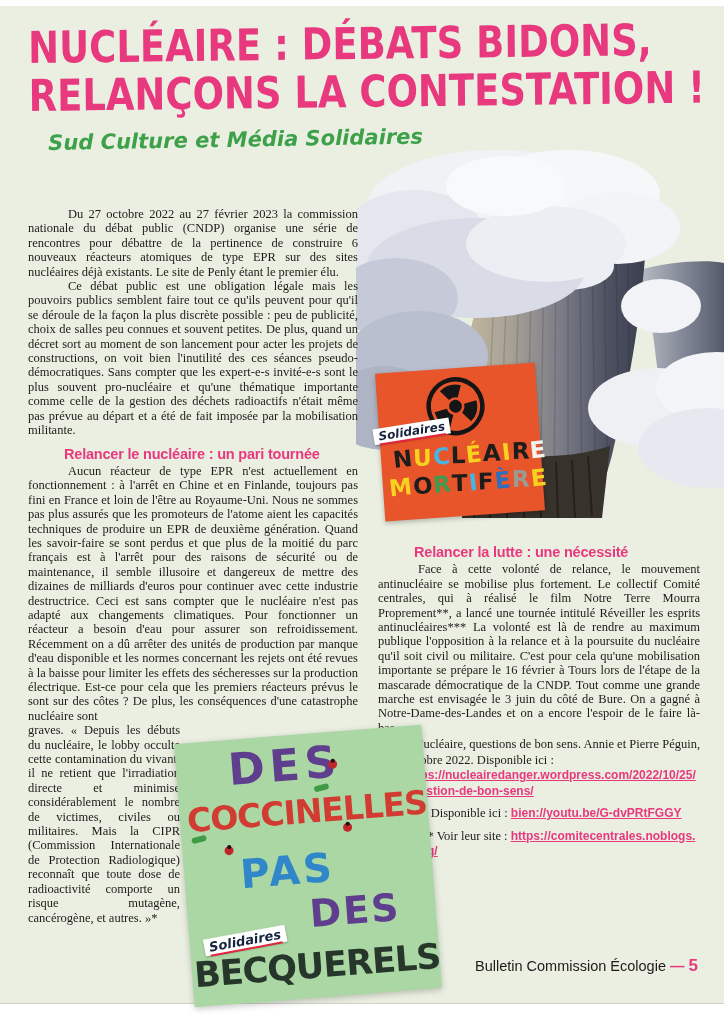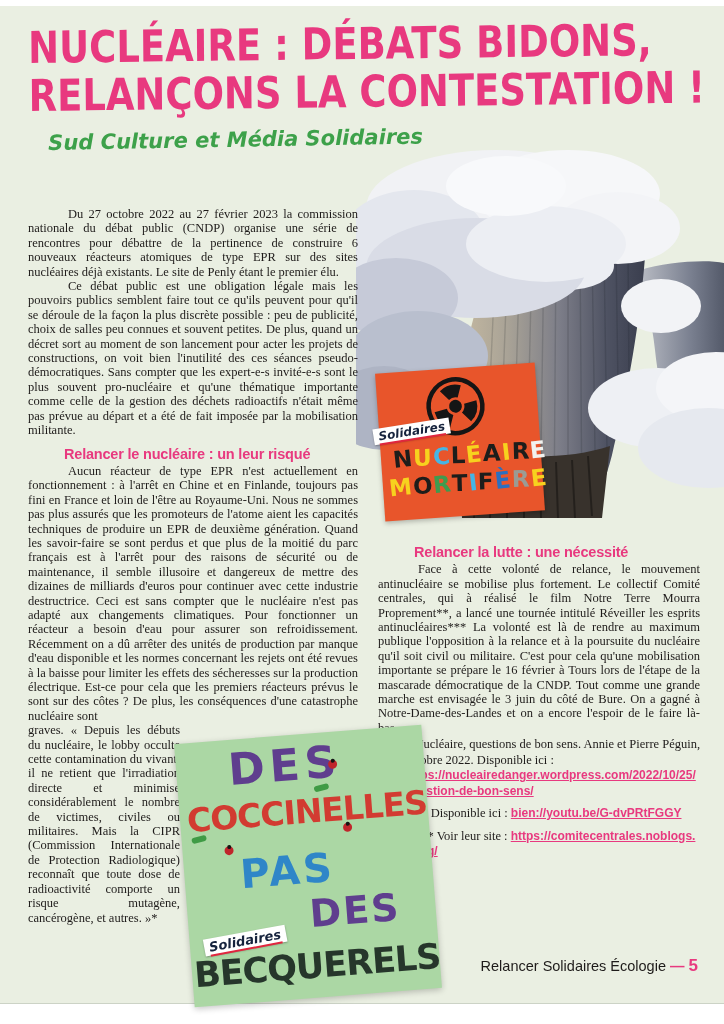--- a/index.html
+++ b/index.html
@@ -156,21 +156,21 @@
     </g>
   </svg>
   <div class="brand brand-sticker"><span>Solidaires</span></div>
   <div class="blockword stk-l1"><span style="color: rgb(29, 29, 27); transform: rotate(-2.5deg);">N</span><span style="color: rgb(247, 210, 30); transform: rotate(2.5deg);">U</span><span style="color: rgb(69, 181, 230); transform: rotate(-2.5deg);">C</span><span style="color: rgb(29, 29, 27); transform: rotate(2.5deg);">L</span><span style="color: rgb(247, 210, 30); transform: rotate(-2.5deg);">É</span><span style="color: rgb(29, 29, 27); transform: rotate(2.5deg);">A</span><span style="color: rgb(247, 210, 30); transform: rotate(-2.5deg);">I</span><span style="color: rgb(29, 29, 27); transform: rotate(2.5deg);">R</span><span style="color: rgb(242, 242, 238); transform: rotate(-2.5deg);">E</span></div>
   <div class="blockword stk-l2"><span style="color: rgb(247, 210, 30); transform: rotate(-2.5deg);">M</span><span style="color: rgb(29, 29, 27); transform: rotate(2.5deg);">O</span><span style="color: rgb(63, 155, 79); transform: rotate(-2.5deg);">R</span><span style="color: rgb(29, 29, 27); transform: rotate(2.5deg);">T</span><span style="color: rgb(69, 181, 230); transform: rotate(-2.5deg);">I</span><span style="color: rgb(29, 29, 27); transform: rotate(2.5deg);">F</span><span style="color: rgb(42, 111, 192); transform: rotate(-2.5deg);">È</span><span style="color: rgb(155, 155, 147); transform: rotate(2.5deg);">R</span><span style="color: rgb(247, 210, 30); transform: rotate(-2.5deg);">E</span></div>
 </div>
 
 <div class="col col-left">
   <p>Du 27 octobre 2022 au 27 février 2023 la commission nationale du débat public (CNDP) organise une série de rencontres pour débattre de la pertinence de construire 6 nouveaux réacteurs atomiques de type EPR sur des sites nucléaires déjà existants. Le site de Penly étant le premier élu.</p>
   <p>Ce débat public est une obligation légale mais les pouvoirs publics semblent faire tout ce qu'ils peuvent pour qu'il se déroule de la façon la plus discrète possible : peu de publicité, choix de salles peu connues et souvent petites. De plus, quand un décret sort au moment de son lancement pour acter les projets de constructions, on voit bien l'inutilité des ces séances pseudo-démocratiques. Sans compter que les expert-e-s invité-e-s sont le plus souvent pro-nucléaire et qu'une thématique importante comme celle de la gestion des déchets radioactifs n'était même pas prévue au départ et a été de fait imposée par la mobilisation militante.</p>
-  <div class="sec-head">Relancer le nucléaire : un leur risqué</div>
+  <div class="sec-head">Relancer le nucléaire : un pari tournée</div>
   <p>Aucun réacteur de type EPR n'est actuellement en fonctionnement : à l'arrêt en Chine et en Finlande, toujours pas fini en France et loin de l'être au Royaume-Uni. Nous ne sommes pas plus assurés que les promoteurs de l'atome aient les capacités techniques de produire un EPR de deuxième génération. Quand les savoir-faire se sont perdus et que plus de la moitié du parc français est à l'arrêt pour des raisons de sécurité ou de maintenance, il semble illusoire et dangereux de mettre des dizaines de milliards d'euros pour continuer avec cette industrie destructrice. Ceci est sans compter que le nucléaire n'est pas adapté aux changements climatiques. Pour fonctionner un réacteur a besoin d'eau pour assurer son refroidissement. Récemment on a dû arrêter des unités de production par manque d'eau disponible et les normes concernant les rejets ont été revues à la baisse pour limiter les effets des sécheresses sur la production électrique. Est-ce pour cela que les premiers réacteurs prévus le sont sur des côtes ? De plus, les conséquences d'une catastrophe nucléaire sont</p>
   <div class="col col-left-narrow" style="position:relative;left:0;">graves. « Depuis les débuts du nucléaire, le lobby occulte cette contamination du vivant, il ne retient que l'irradiation directe et minimise considérablement le nombre de victimes, civiles ou militaires. Mais la CIPR (Commission Internationale de Protection Radiologique) reconnaît que toute dose de radioactivité comporte un risque mutagène, cancérogène, et autres. »*</div>
 </div>
 
 <div class="col col-right">
   <div class="sec-head" style="">Relancer la lutte : une nécessité</div>
   <p>Face à cette volonté de relance, le mouvement antinucléaire se mobilise plus fortement. Le collectif Comité centrales, qui à réalisé le film Notre Terre Mourra Proprement**, a lancé une tournée intitulé Réveiller les esprits antinucléaires*** La volonté est là de rendre au maximum publique l'opposition à la relance et à la poursuite du nucléaire qu'il soit civil ou militaire. C'est pour cela qu'une mobilisation importante se prépare le 16 février à Tours lors de l'étape de la mascarade démocratique de la CNDP. Tout comme une grande marche est envisagée le 3 juin du côté de Bure. On a gagné à Notre-Dame-des-Landes et on a encore l'espoir de le faire là-bas.</p>
 </div>
 
 <div class="footnotes">
@@ -194,16 +194,16 @@
   <div class="blockword po-becq">BECQUERELS</div>
   <div class="brand brand-poster"><span>Solidaires</span></div>
   <div class="ladybug" style="left:152px;top:28px;"></div>
   <div class="ladybug" style="left:162px;top:92px;"></div>
   <div class="ladybug" style="left:42px;top:106px;"></div>
   <div class="leaf" style="left:10px;top:94px;"></div>
   <div class="leaf" style="left:136px;top:52px;"></div>
 </div>
 
 <div class="footer">
-  <span>Relancer Solidaires Écologie</span>
+  <span>Bulletin Commission Écologie</span>
   <span class="pgdash">—</span>
   <span class="pgnum">5</span>
 </div>
 
 </body></html>

